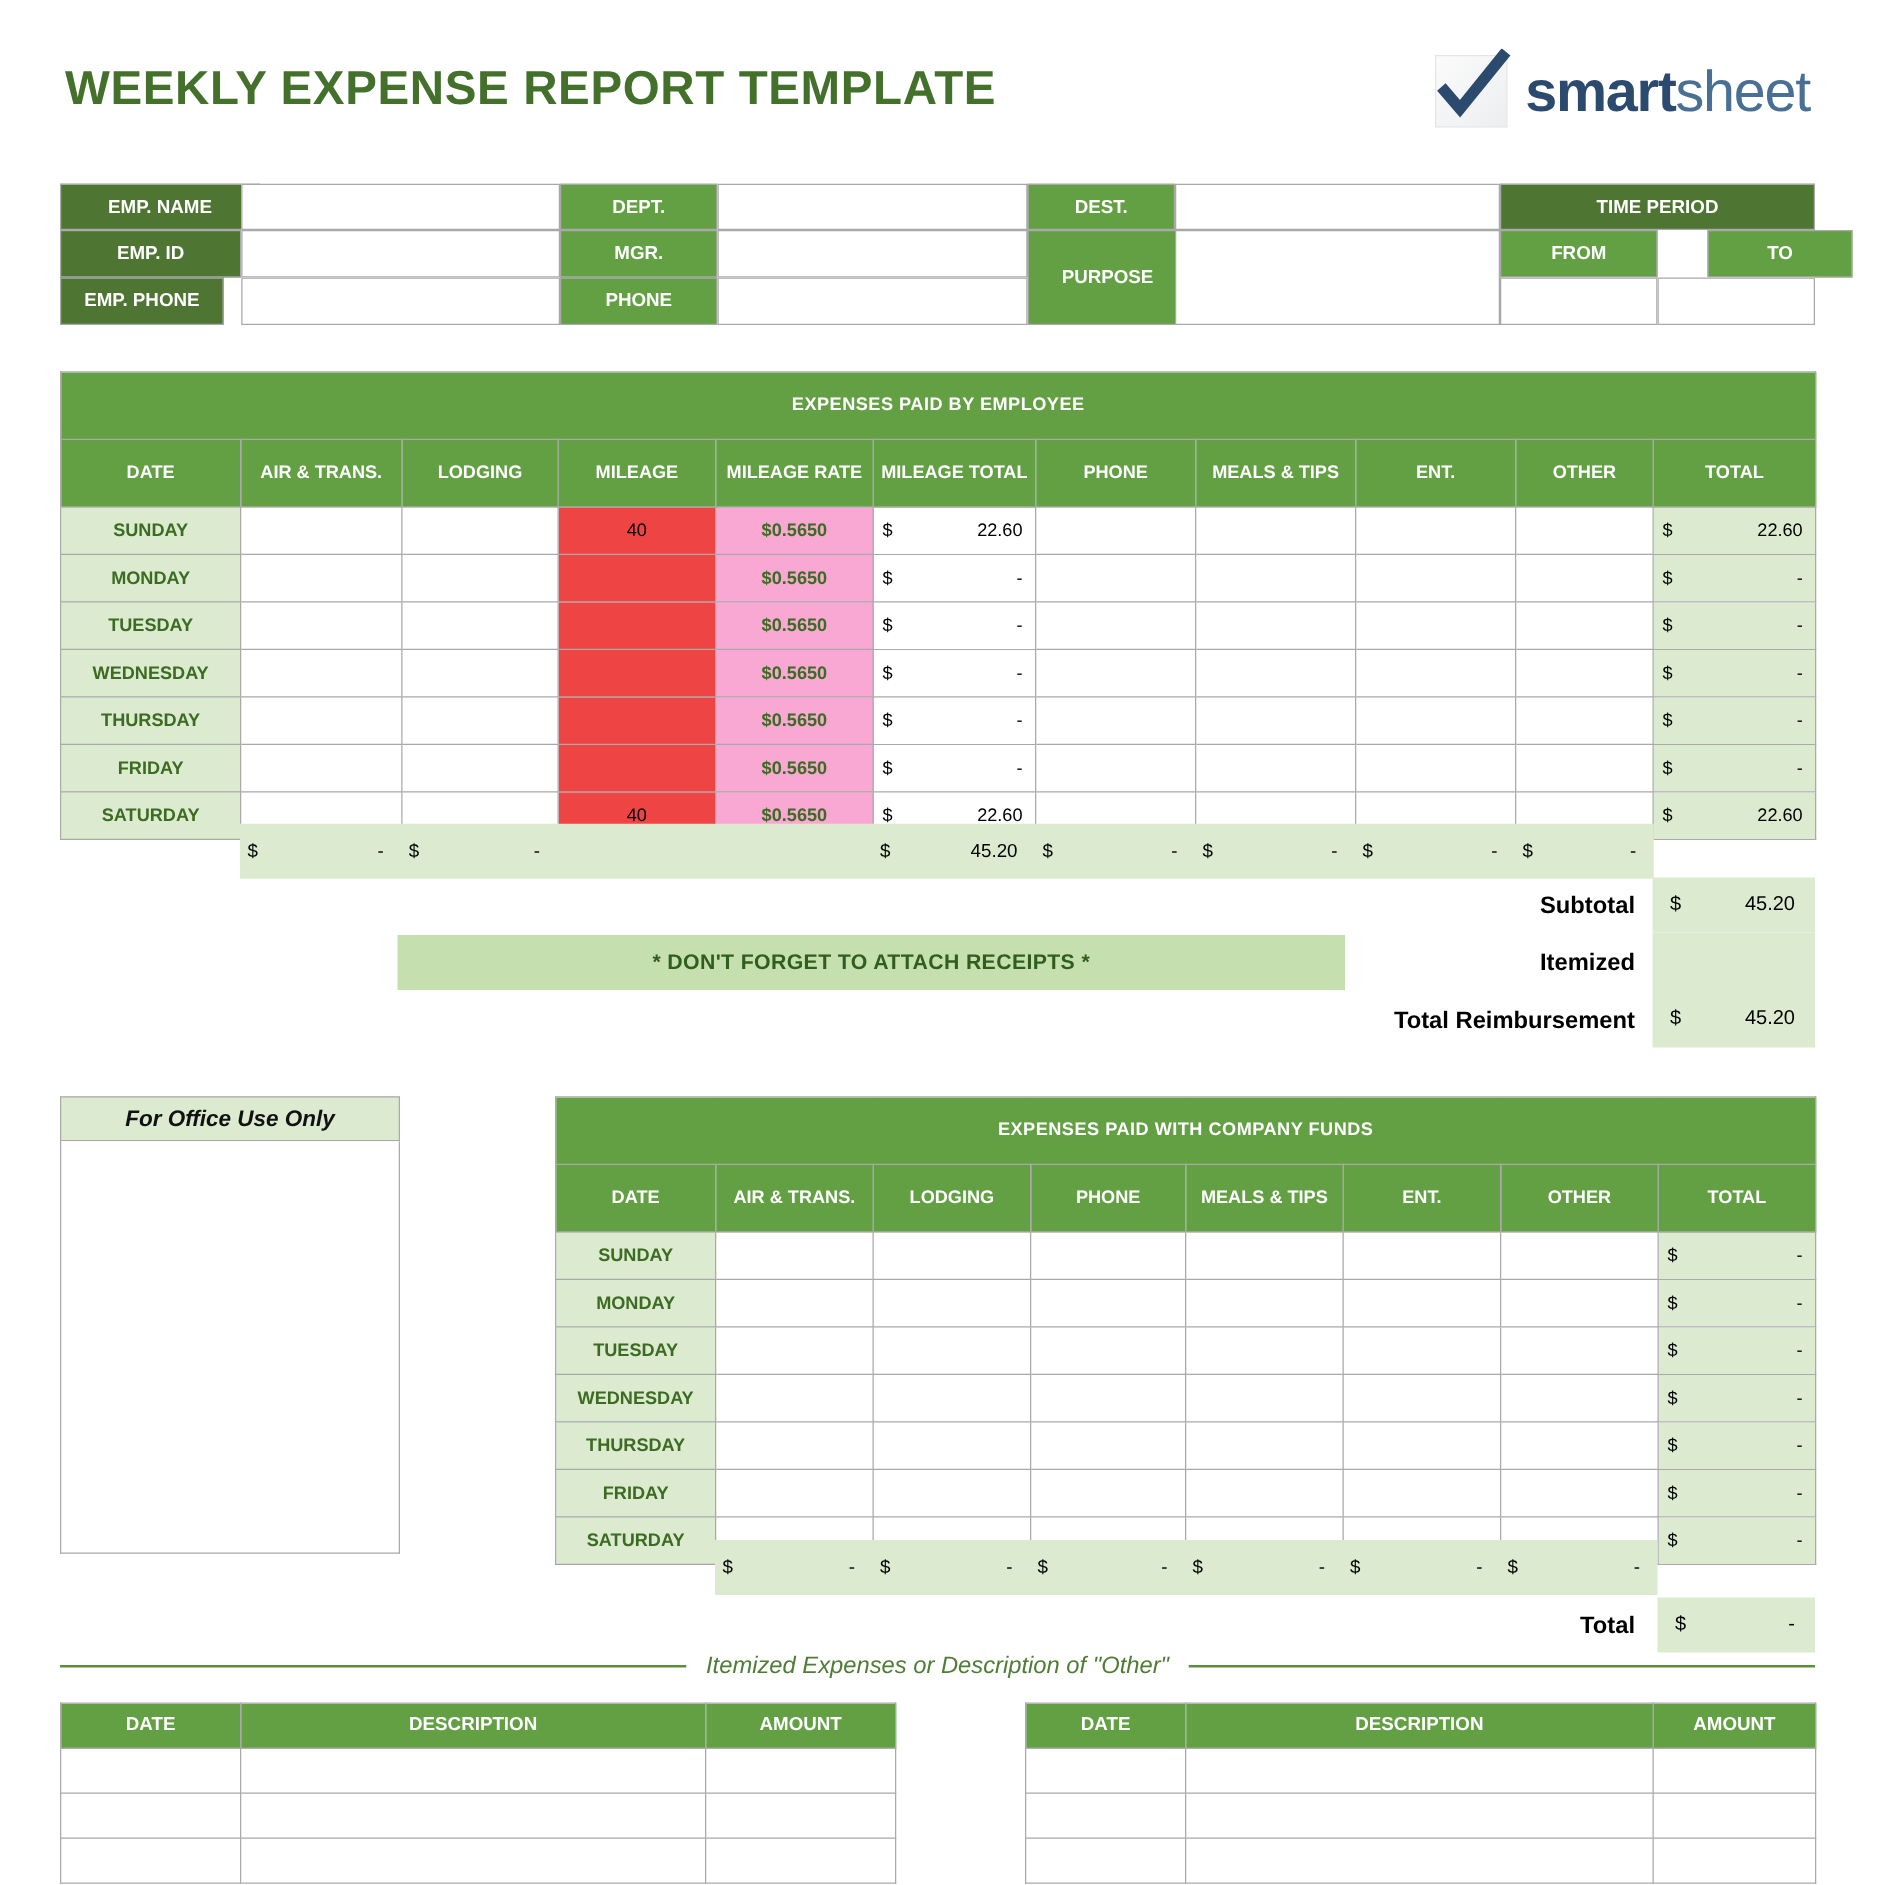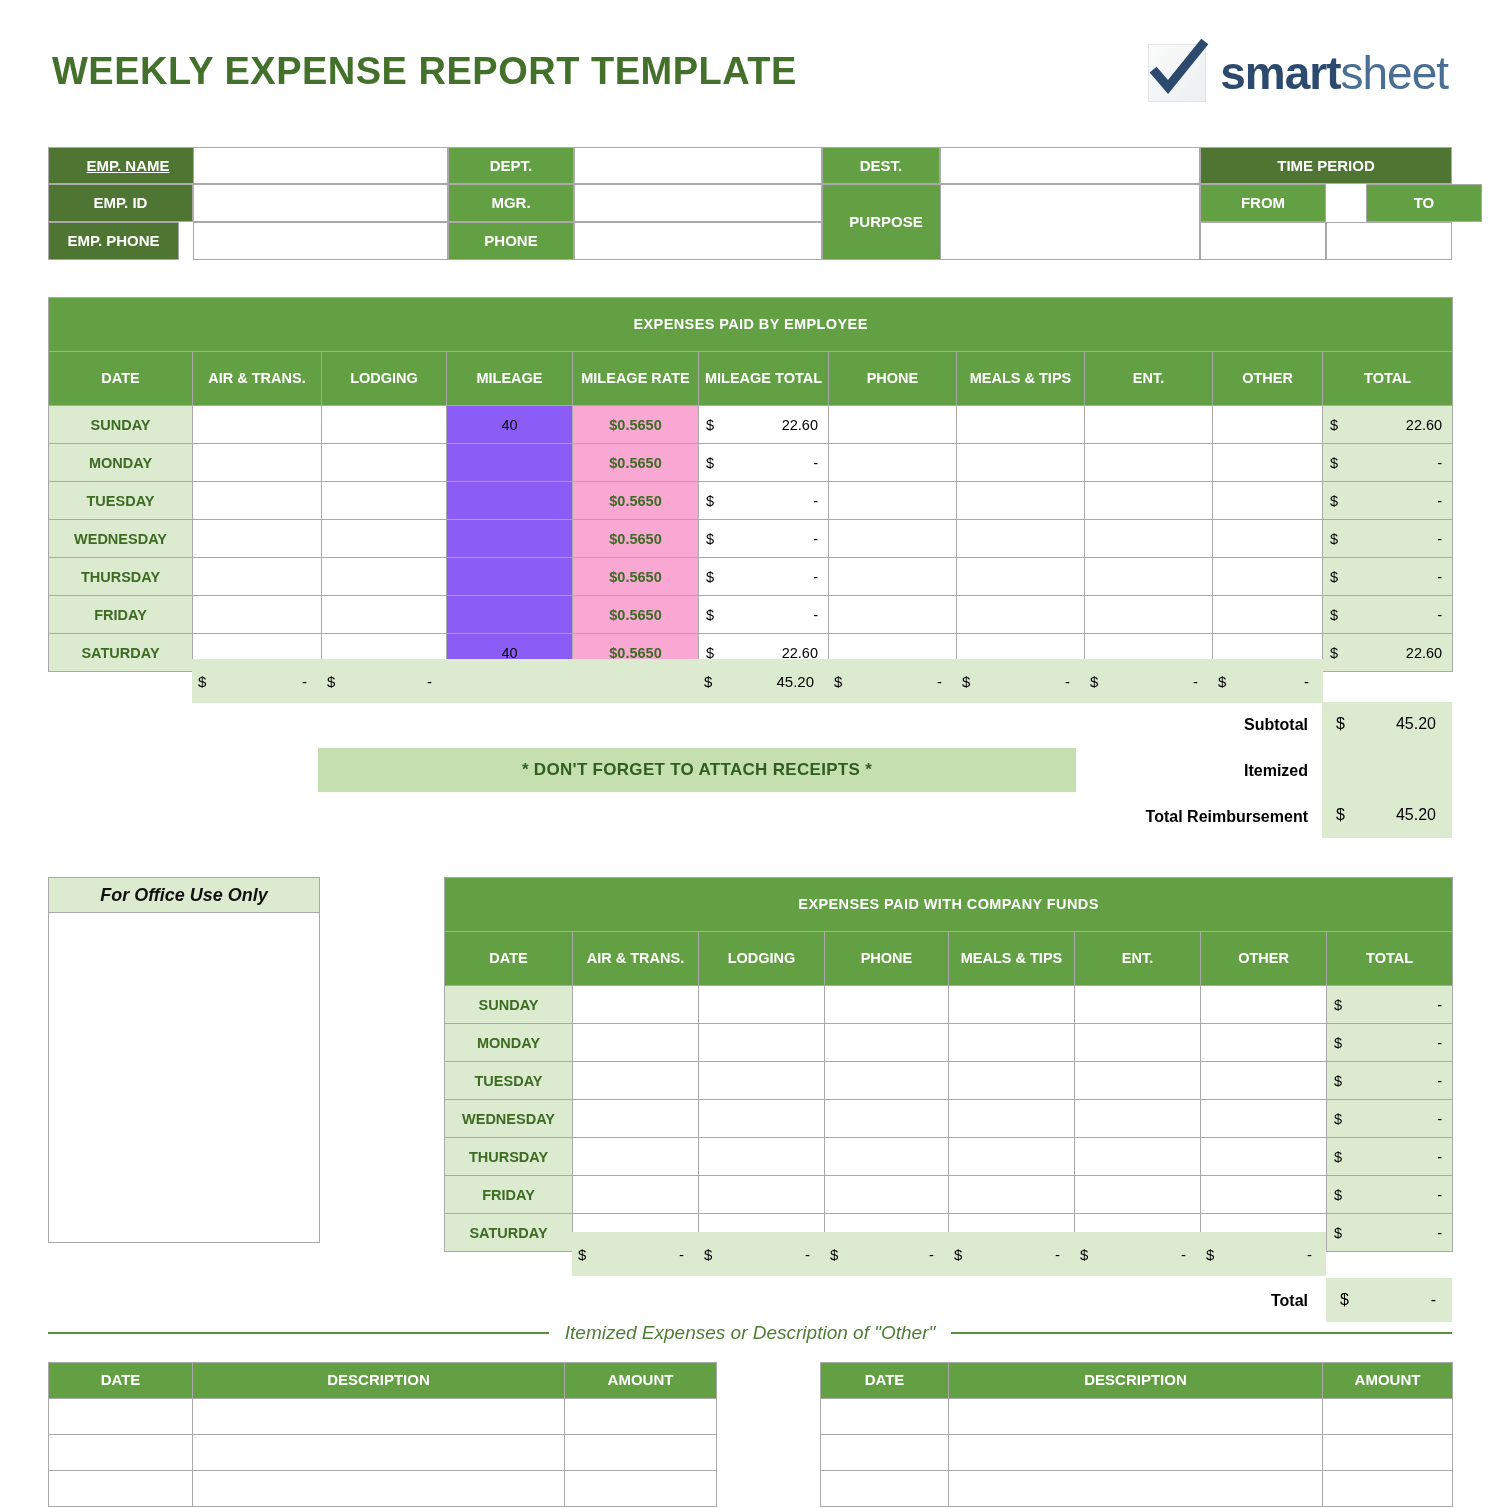--- a/index.html
+++ b/index.html
@@ -64,39 +64,39 @@
   .banner-th{
     background:#4e7532;color:#fff;font-weight:bold;font-size:16px;
     letter-spacing:.4px;height:34px;text-align:center;
     border:1px solid #4e7532;
   }
   .dayc{
     background:#dcebd0;color:#3c6b22;font-weight:bold;
     text-align:center;font-size:14.5px;height:38px;
   }
   .cellw{background:#fff;height:38px;}
-  .cellm{background:#8b5cf6;height:38px;text-align:center;font-size:15px;}
+  .cellm{background:#ef4444;height:38px;text-align:center;font-size:15px;}
   .cellrate{
     background:#f9a8d4;color:#3c6b22;font-weight:bold;
     text-align:center;font-size:15px;height:38px;
   }
   .money{
     height:38px;position:relative;font-size:15px;
   }
   .money .s{position:absolute;left:7px;top:50%;transform:translateY(-50%);}
   .money .v{position:absolute;right:10px;top:50%;transform:translateY(-50%);}
   .tot-cell{background:#dcebd0;border-left:1px solid #a9a9a9;border-right:1px solid #a9a9a9;border-top:none;border-bottom:none;}
 
   
   .sumstrip{position:absolute;background:#dcebd0;height:44px;}
   .sumcellwrap{position:absolute;height:44px;font-size:15px;}
   .sumcellwrap .s{position:absolute;left:6px;top:50%;transform:translateY(-50%);}
   .sumcellwrap .v{position:absolute;right:14px;top:50%;transform:translateY(-50%);}
 
-  .totline{position:absolute;font-weight:bold;font-size:16px;text-align:right;}
+  .totline{position:absolute;font-weight:bold;font-size:19px;text-align:right;}
   .totbox{position:absolute;background:#dcebd0;font-size:16px;}
   .totbox .s{position:absolute;left:14px;top:50%;transform:translateY(-50%);}
   .totbox .v{position:absolute;right:16px;top:50%;transform:translateY(-50%);}
 
   .receipts{
     position:absolute;background:#c6dfae;
     display:flex;align-items:center;justify-content:center;
     font-weight:bold;font-size:17px;color:#2f5e1d;letter-spacing:.3px;
   }
 
@@ -130,21 +130,21 @@
         <svg width="64" height="64" viewBox="0 0 64 64">
           <path d="M10 34 L22 48 L56 6" stroke="#2c4a6e" stroke-width="9" fill="none" stroke-linecap="square"></path>
         </svg>
       </div>
       <div class="logo-txt"><span class="b">smart</span><span class="n">sheet</span></div>
     </div>
   </div>
 
   <div class="info">
 
-    <div class="cell g-dark lbl bd" style="left:0;top:0;width:160px;height:37px;text-decoration:underline;">EMP. NAME</div>
+    <div class="cell g-dark lbl bd" style="left:0;top:0;width:160px;height:37px;">EMP. NAME</div>
     <div class="cell white bd" style="left:145px;top:0;width:255px;height:37px;"></div>
     <div class="cell g-med lbl bd" style="left:400px;top:0;width:126px;height:37px;">DEPT.</div>
     <div class="cell white bd" style="left:526px;top:0;width:248px;height:37px;"></div>
     <div class="cell g-med lbl bd" style="left:774px;top:0;width:118px;height:37px;">DEST.</div>
     <div class="cell white bd" style="left:892px;top:0;width:260px;height:37px;"></div>
     <div class="cell g-dark lbl bd" style="left:1152px;top:0;width:252px;height:37px;">TIME PERIOD</div>
 
     <div class="cell g-dark lbl bd" style="left:0;top:37px;width:145px;height:38px;">EMP. ID</div>
     <div class="cell white bd" style="left:145px;top:37px;width:255px;height:38px;"></div>
     <div class="cell g-med lbl bd" style="left:400px;top:37px;width:126px;height:38px;">MGR.</div>

